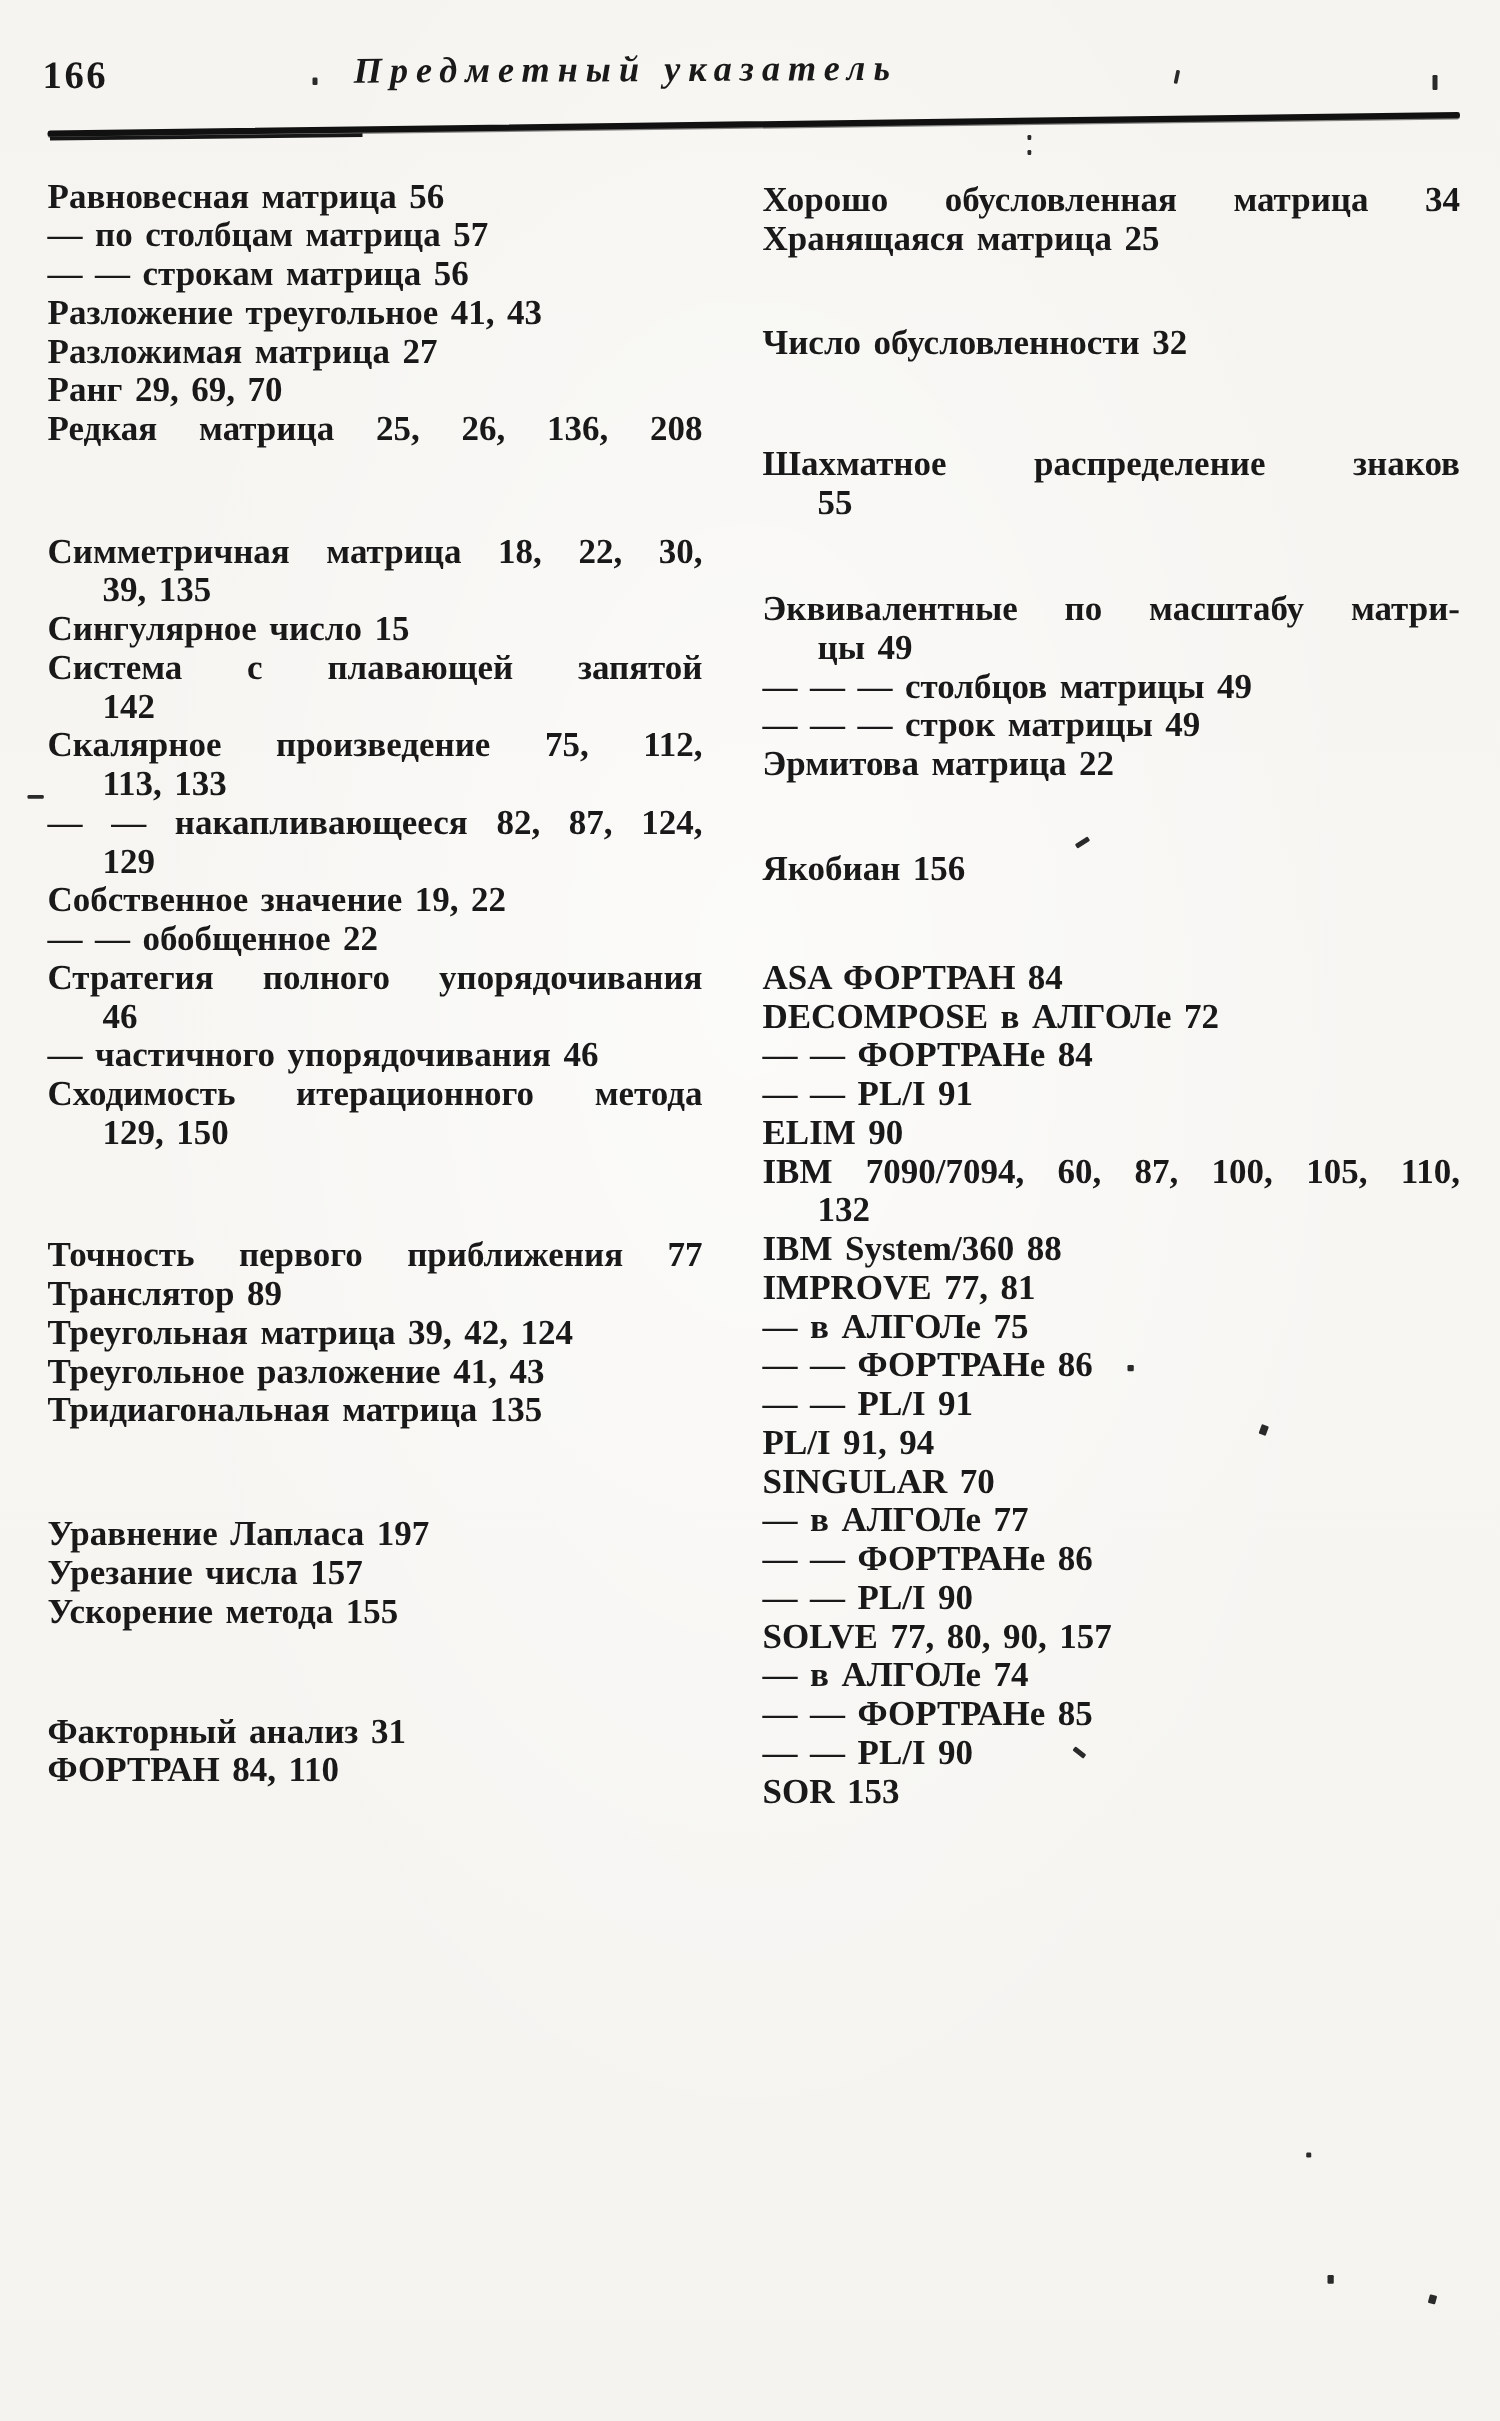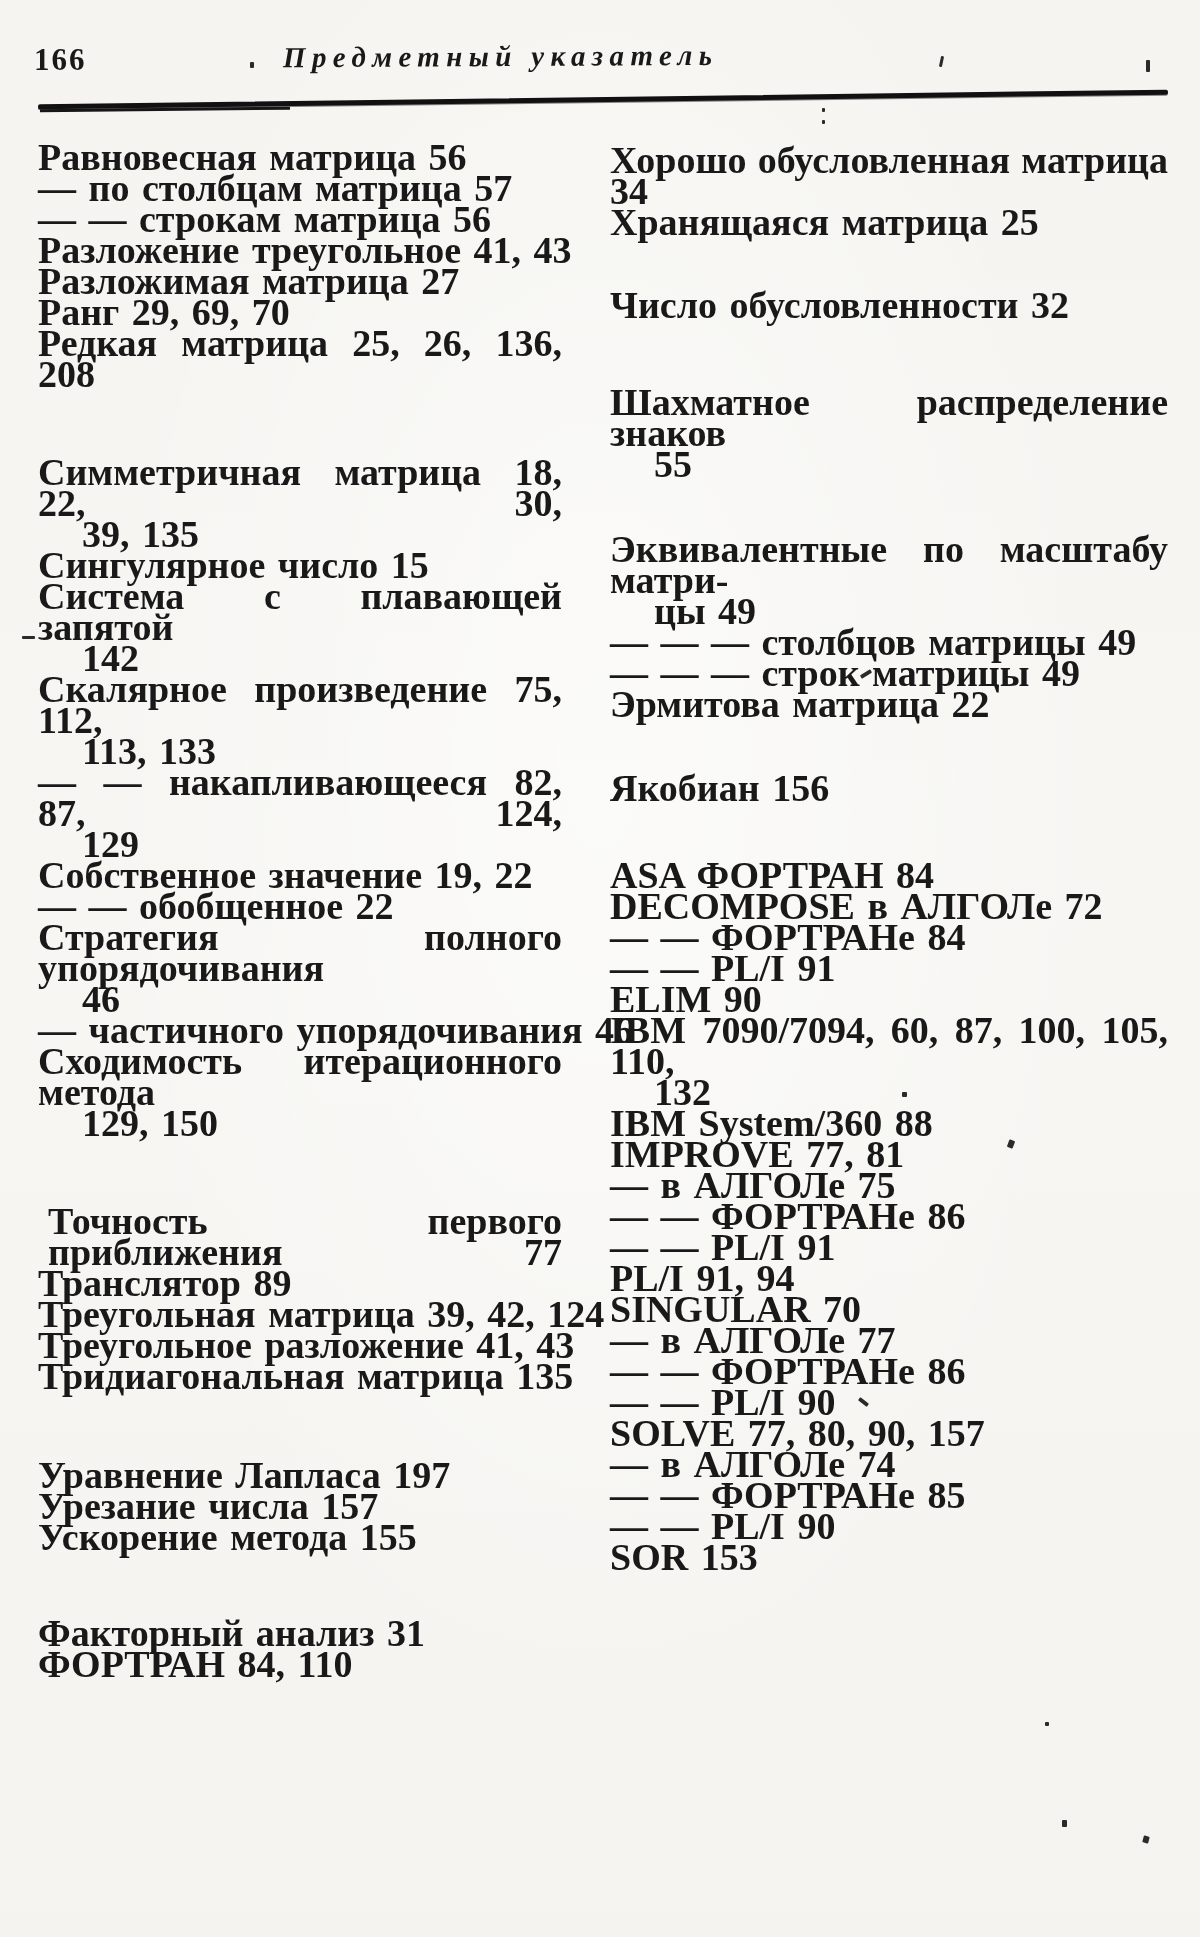--- a/index.html
+++ b/index.html
@@ -37,21 +37,21 @@
     transform:rotate(-0.75deg);
     box-shadow:0 1px 0 rgba(17,17,17,.5);
   }
   .rule-sub{
     position:absolute;left:40px;top:108px;width:250px;height:3px;
     background:#161616;transform:rotate(-0.6deg);
   }
   
   .col{
     position:absolute;
-    font-size:38px;font-weight:bold;line-height:31px;
+    font-size:28px;font-weight:bold;line-height:31px;
     word-spacing:3px;
   }
   .col-left{left:38px;top:142px;width:524px;}
   .col-right{left:610px;top:145px;width:558px;}
   .line{white-space:nowrap;}
   .line.j{white-space:normal;text-align:justify;text-align-last:justify;word-spacing:normal;}
   .line.ind{padding-left:44px;}
   
   .speck{position:absolute;background:#2a2a2a;border-radius:1px;}
 </style>
@@ -85,21 +85,21 @@
         <div class="line ind">113, 133</div>
         <div class="line j">— — накапливающееся 82, 87, 124,</div>
         <div class="line ind">129</div>
         <div class="line">Собственное значение 19, 22</div>
         <div class="line">— — обобщенное 22</div>
         <div class="line j">Стратегия полного упорядочивания</div>
         <div class="line ind">46</div>
         <div class="line">— частичного упорядочивания 46</div>
         <div class="line j">Сходимость итерационного метода</div>
         <div class="line ind">129, 150</div>
-        <div class="line j" style="margin-top: 67px; margin-left: 10px;">Точность первого приближения 77</div>
+        <div class="line j" style="margin-top: 67px;">Точность первого приближения 77</div>
         <div class="line">Транслятор 89</div>
         <div class="line">Треугольная матрица 39, 42, 124</div>
         <div class="line">Треугольное разложение 41, 43</div>
         <div class="line">Тридиагональная матрица 135</div>
         <div class="line" style="margin-top: 68px;">Уравнение Лапласа 197</div>
         <div class="line">Урезание числа 157</div>
         <div class="line">Ускорение метода 155</div>
         <div class="line" style="margin-top: 65px;">Факторный анализ 31</div>
         <div class="line">ФОРТРАН 84, 110</div>
       </div>

